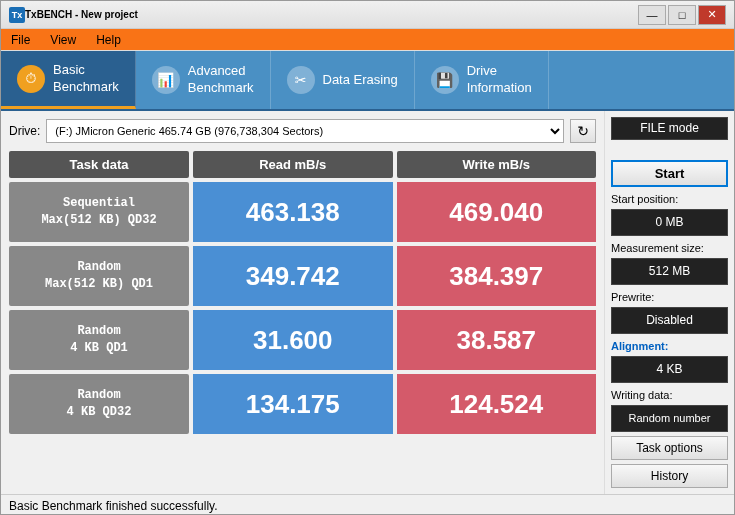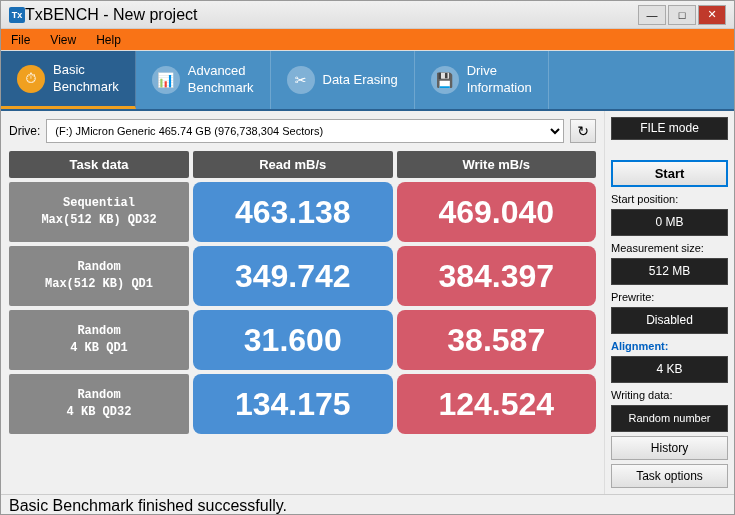--- a/index.html
+++ b/index.html
@@ -29,22 +29,23 @@
     }
     .title-bar-icon {
       width: 16px;
       height: 16px;
       background: #1a6eb5;
       border-radius: 2px;
       display: flex; align-items: center; justify-content: center;
       color: white; font-size: 9px; font-weight: bold;
     }
     .title-bar-text {
-      font-size: 16px;
-      color: #000;
+      font-size: 10px;
+      color: #000;
+      font-weight: bold;
     }
     .title-bar-controls {
       display: flex; gap: 2px;
     }
     .title-btn {
       width: 28px; height: 20px;
       background: #e0e0e0;
       border: 1px solid #aaa;
       cursor: pointer;
       display: flex; align-items: center; justify-content: center;
@@ -174,24 +175,24 @@
       padding: 8px 6px;
       font-size: 12px;
       font-weight: bold;
       border-radius: 2px;
       line-height: 1.4;
       min-height: 60px;
       font-family: Liberation Mono, monospace;
     }
     .bench-value {
       display: flex; align-items: center; justify-content: center;
-      font-size: 32px;
-      font-weight: bold;
-      color: white;
-      border-radius: 8px;
+      font-size: 26px;
+      font-weight: bold;
+      color: white;
+      border-radius: 0;
       padding: 8px;
       min-height: 60px;
     }
     .bench-value.read { background: #4a8fd4; }
     .bench-value.write { background: #d45a6a; }
 
     
     .right-panel {
       width: 130px;
       padding: 6px;
@@ -245,21 +246,21 @@
     }
 
     
     .status-bar {
       height: 22px;
       background: #f0f0f0;
       border-top: 1px solid #ccc;
       display: flex;
       align-items: center;
       padding: 0 8px;
-      font-size: 16px;
+      font-size: 12px;
       color: #000;
     }
   </style>
 </head>
 <body>
 
 <div class="title-bar">
   <div class="title-bar-left">
     <div class="title-bar-icon">Tx</div>
     <span class="title-bar-text">TxBENCH - New project</span>
@@ -351,20 +352,20 @@
 
     <span class="right-label">Prewrite:</span>
     <button class="right-btn dark-btn">Disabled</button>
 
     <span class="right-label blue">Alignment:</span>
     <button class="right-btn dark-btn">4 KB</button>
 
     <span class="right-label">Writing data:</span>
     <button class="right-btn dark-btn" style="font-size:11px;">Random number</button>
 
+    <button class="right-btn gray-btn">Task options</button>
     <button class="right-btn gray-btn">History</button>
-    <button class="right-btn gray-btn">Task options</button>
   </div>
 </div>
 
 <div class="status-bar">
   <span>Basic Benchmark finished successfully.</span>
 </div>
 
 </body></html>

